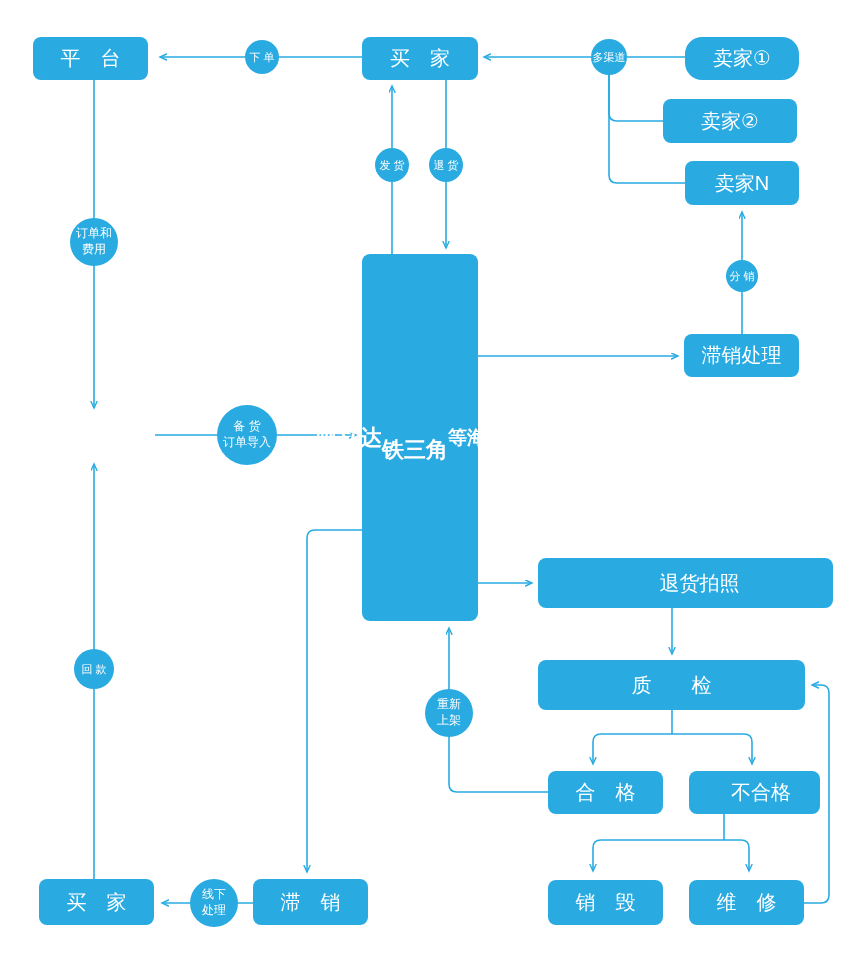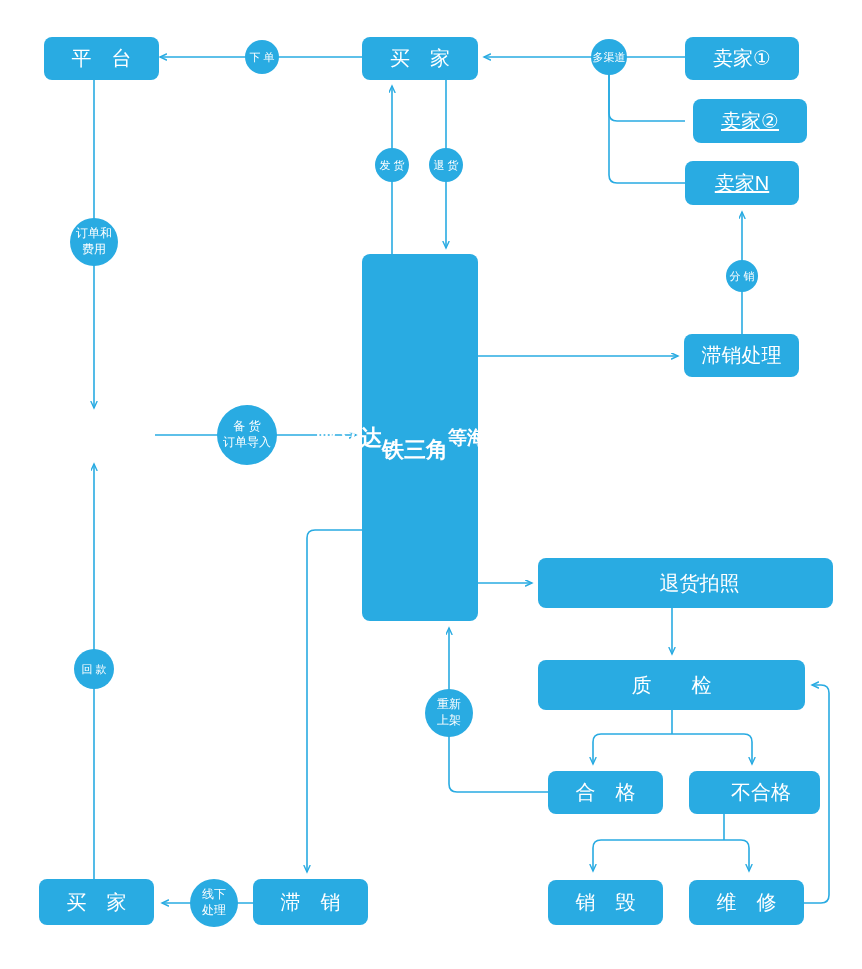--- a/index.html
+++ b/index.html
@@ -58,25 +58,25 @@
     <path class="wire" d="M672,734 H744 Q752,734 752,742 V764" marker-end="url(#arrow)"></path>
     <path class="wire" d="M724,814 V840"></path>
     <path class="wire" d="M724,840 H601 Q593,840 593,848 V871" marker-end="url(#arrow)"></path>
     <path class="wire" d="M724,840 H741 Q749,840 749,848 V871" marker-end="url(#arrow)"></path>
     <path class="wire" d="M548,792 H457 Q449,792 449,784 V628" marker-end="url(#arrow)"></path>
     <path class="wire" d="M804,903 H821 Q829,903 829,895 V693 Q829,685 821,685 H812" marker-end="url(#arrow)"></path>
     <path class="wire" d="M253,903 H162" marker-end="url(#arrow)"></path>
     <path class="wire" d="M94,879 V464" marker-end="url(#arrow)"></path>
   </svg>
 
-  <div class="node" style="left:44px;top:37px;width:115px;height:43px;">平　台</div>
+  <div class="node" style="left:33px;top:37px;width:115px;height:43px;">平　台</div>
   <div class="node" style="left:362px;top:37px;width:116px;height:43px;">买　家</div>
-  <div class="node" style="left:685px;top:37px;width:114px;height:43px;">卖家①</div>
-  <div class="node" style="left:693px;top:99px;width:114px;height:44px;text-decoration:underline;">卖家②</div>
-  <div class="node" style="left:685px;top:161px;width:114px;height:44px;text-decoration:underline;">卖家N</div>
+  <div class="node" style="left:685px;top:37px;width:114px;height:43px;border-radius:17px;">卖家①</div>
+  <div class="node" style="left:663px;top:99px;width:134px;height:44px;">卖家②</div>
+  <div class="node" style="left:685px;top:161px;width:114px;height:44px;">卖家N</div>
   <div class="node" style="left:684px;top:334px;width:115px;height:43px;">滞销处理</div>
 
   <div class="node big" style="left:362px;top:254px;width:116px;height:367px;">
     <span class="wline1">邮立达</span>
     <span class="wline2">铁三角</span>
     <span class="wline3">等海外仓</span>
   </div>
 
   <div class="node" style="left:538px;top:558px;width:267px;height:50px;padding-left:28px;">退货拍照</div>
   <div class="node" style="left:538px;top:660px;width:267px;height:50px;">质　　检</div>

